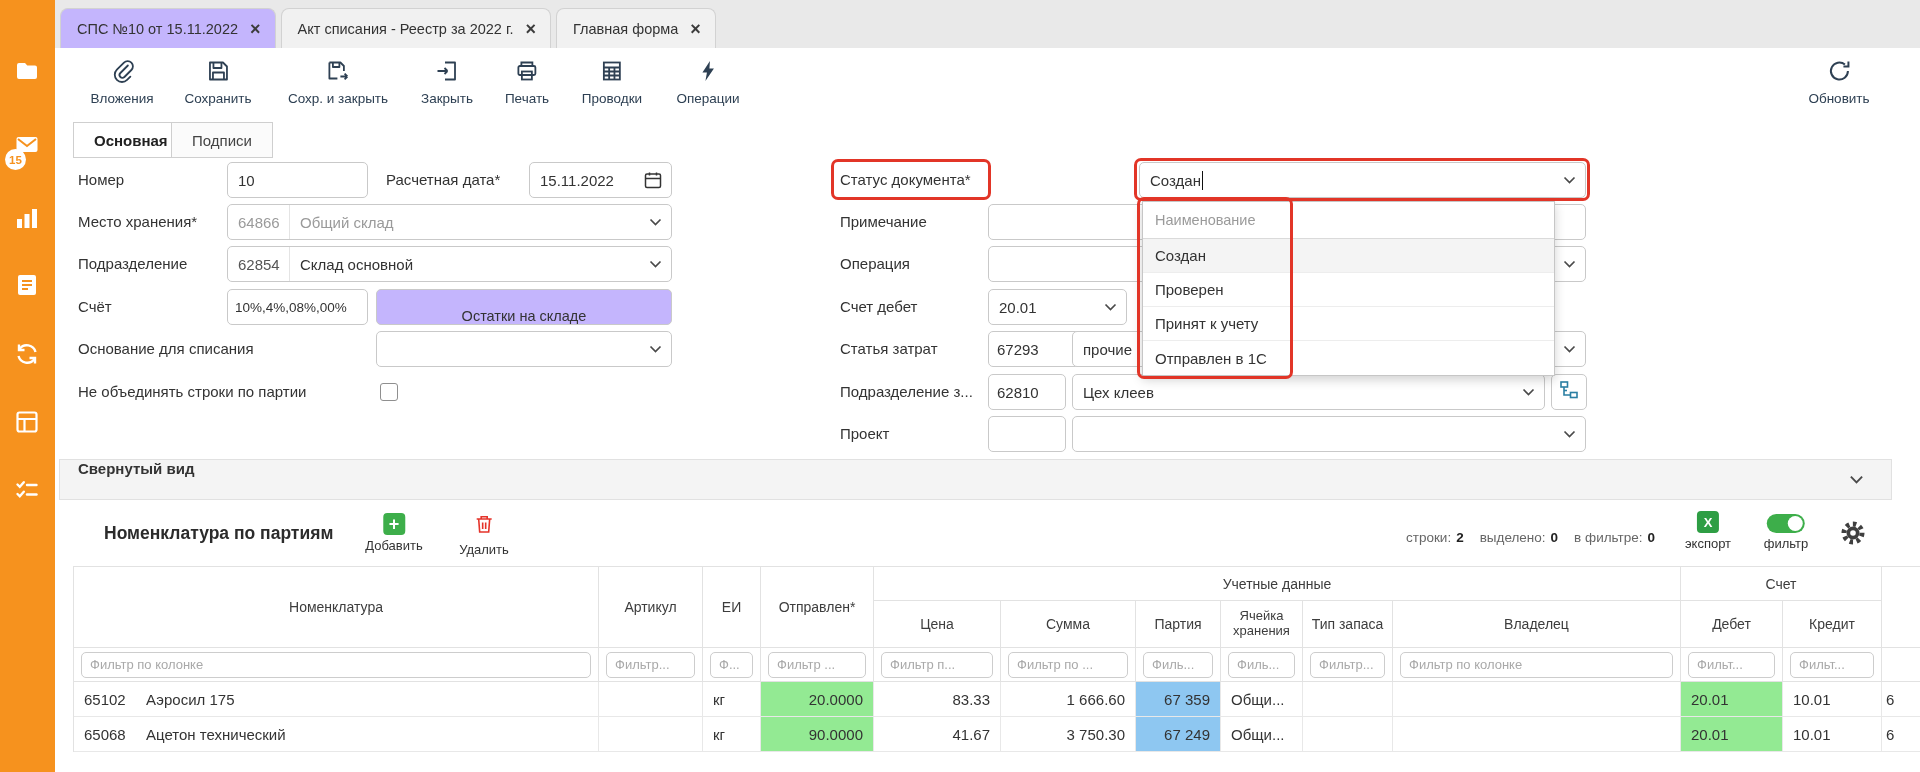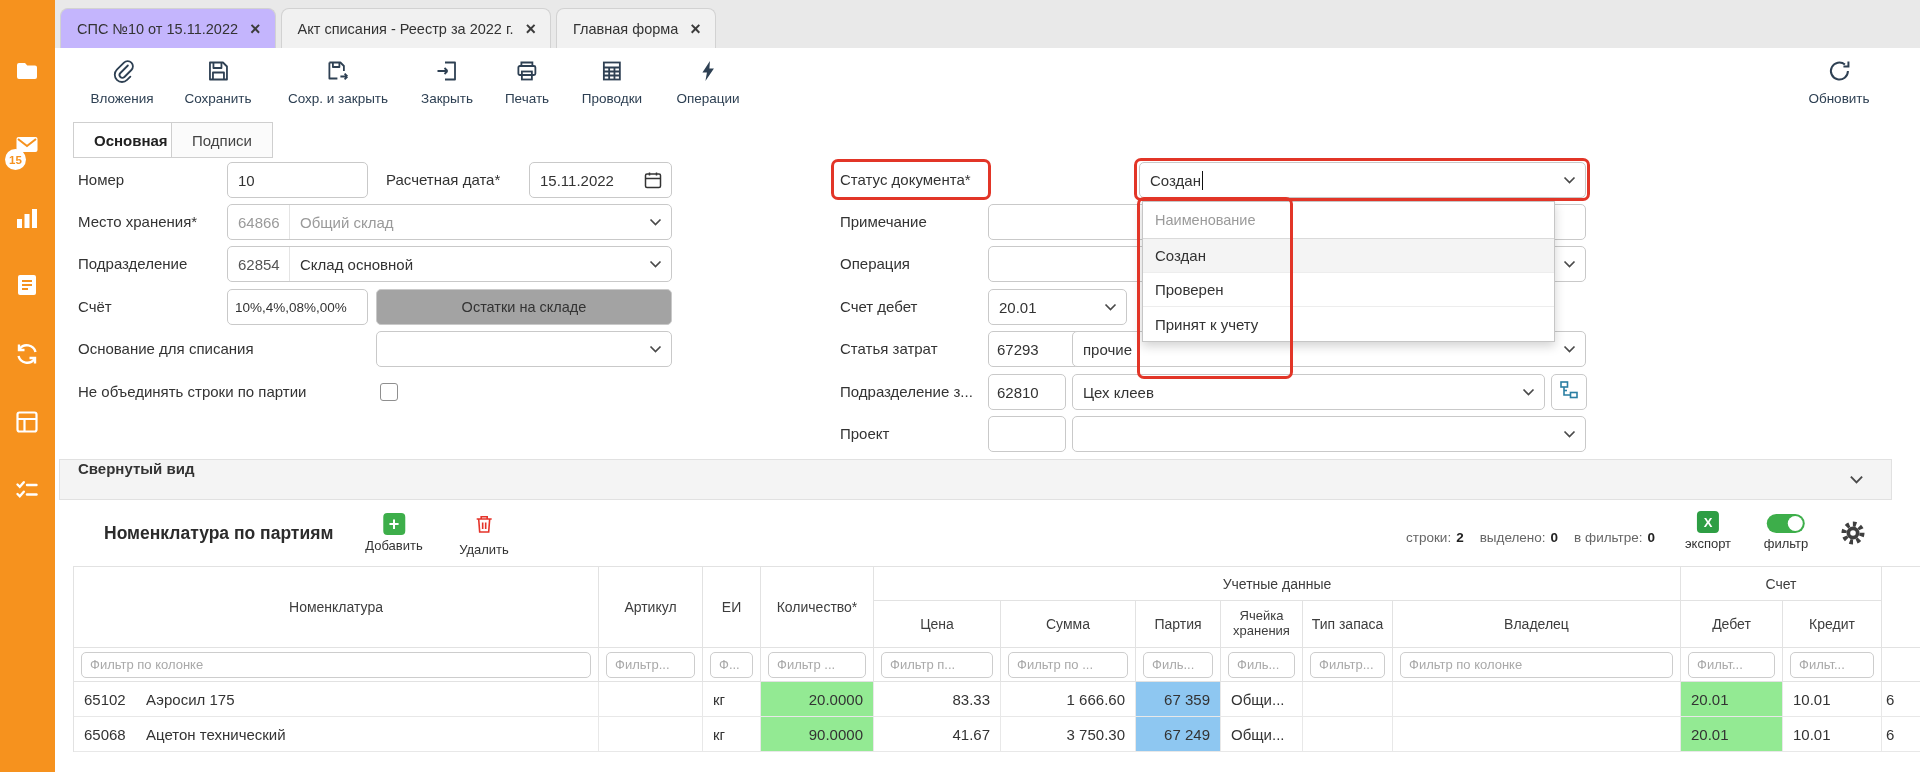--- a/index.html
+++ b/index.html
@@ -33,21 +33,21 @@
   .flabel{position:absolute;height:36px;line-height:36px;font-size:15px;color:#333;white-space:nowrap}
   .field{position:absolute;height:36px;border:1px solid #c9c9c9;border-radius:5px;background:#fff;display:flex;align-items:center;
          font-size:15px;color:#333;overflow:hidden}
   .pad{padding-left:10px;white-space:nowrap}
   .fcode{flex:0 0 62px;height:100%;display:flex;align-items:center;padding-left:10px;border-right:1px solid #e4e4e4;color:#555;white-space:nowrap}
   .fname{padding-left:10px;white-space:nowrap}
   .dim,.dim .fcode,.dim .fname{color:#9a9a9a}
   .chev{margin-left:auto;padding-right:9px;display:flex;align-items:center}
   .cal{margin-left:auto;padding-right:8px;display:flex;align-items:center}
   .caret{display:inline-block;width:1.5px;height:19px;background:#111;margin-left:1px}
-  .btn{position:absolute;height:36px;border:1px solid #c9c9c9;border-radius:5px;background:#a3a3a3;display:flex;align-items:center;
+  .btn{position:absolute;height:36px;border:1px solid #c9c9c9;border-radius:5px;background:#c4b5fd;display:flex;align-items:flex-end;
        justify-content:center;font-size:14.5px;color:#333}
   .checkbox{position:absolute;width:18px;height:18px;border:1.6px solid #8f8f8f;border-radius:3px;background:#fff}
   .treebtn{position:absolute;width:36px;height:36px;border:1px solid #c9c9c9;border-radius:5px;background:#fff;display:flex;
            align-items:center;justify-content:center}
 
   
   .dd-panel{position:absolute;left:1142px;top:201px;width:413px;background:#fff;border:1px solid #c6c6c6;
             box-shadow:0 4px 10px rgba(0,0,0,.18);z-index:40}
   .dd-head{height:37px;display:flex;align-items:center;padding-left:12px;color:#9a9a9a;font-size:14.5px;border-bottom:1px solid #dadada}
   .dd-opt{height:34px;display:flex;align-items:center;padding-left:12px;font-size:15px;color:#333;border-bottom:1px solid #ededed}
@@ -400,20 +400,21 @@
           <path d="M1.5 1.5 L6.5 6.5 L11.5 1.5" fill="none" stroke="#4a4a4a" stroke-width="1.7"></path>
         </svg>
     </span>
   </div>
 
   <div class="dd-panel">
     <div class="dd-head">Наименование</div>
     <div class="dd-opt sel">Создан</div>
     <div class="dd-opt">Проверен</div>
     <div class="dd-opt">Принят к учету</div>
+    <div class="dd-opt">Отправлен в 1С</div>
   </div>
 
   <div class="redbox" style="left:831px;top:159px;width:160px;height:41px"></div>
   <div class="redbox" style="left:1134px;top:158px;width:456px;height:43px"></div>
   <div class="redbox" style="left:1137px;top:197px;width:156px;height:182px"></div>
 
   <div class="collapse-bar">
     <span>Свернутый вид</span>
     <span class="chev">
       <svg width="15" height="9" viewBox="0 0 13 8">
@@ -467,21 +468,21 @@
         <circle cx="13" cy="13" r="6.5" fill="#3f3f3f"></circle>
         <circle cx="13" cy="13" r="2.8" fill="#fff"></circle>
       </svg>
   </span>
 
   <div class="tbl" style="grid-template-columns:525px 104px 58px 113px 127px 135px 85px 82px 90px 288px 102px 99px 39px;grid-template-rows:34px 47px 34px 35px 35px;">
 
     <div class="hc" style="grid-column:1;grid-row:1/3">Номенклатура</div>
     <div class="hc" style="grid-column:2;grid-row:1/3">Артикул</div>
     <div class="hc" style="grid-column:3;grid-row:1/3">ЕИ</div>
-    <div class="hc" style="grid-column:4;grid-row:1/3">Количество*</div>
+    <div class="hc" style="grid-column:4;grid-row:1/3">Отправлен*</div>
     <div class="hc" style="grid-column:5/11;grid-row:1">Учетные данные</div>
     <div class="hc" style="grid-column:11/13;grid-row:1">Счет</div>
     <div class="hc" style="grid-column:13;grid-row:1/3;border-right:none"></div>
 
     <div class="hc" style="grid-column:5;grid-row:2">Цена</div>
     <div class="hc" style="grid-column:6;grid-row:2">Сумма</div>
     <div class="hc" style="grid-column:7;grid-row:2">Партия</div>
     <div class="hc small" style="grid-column:8;grid-row:2">Ячейка хранения</div>
     <div class="hc" style="grid-column:9;grid-row:2">Тип запаса</div>
     <div class="hc" style="grid-column:10;grid-row:2">Владелец</div>

